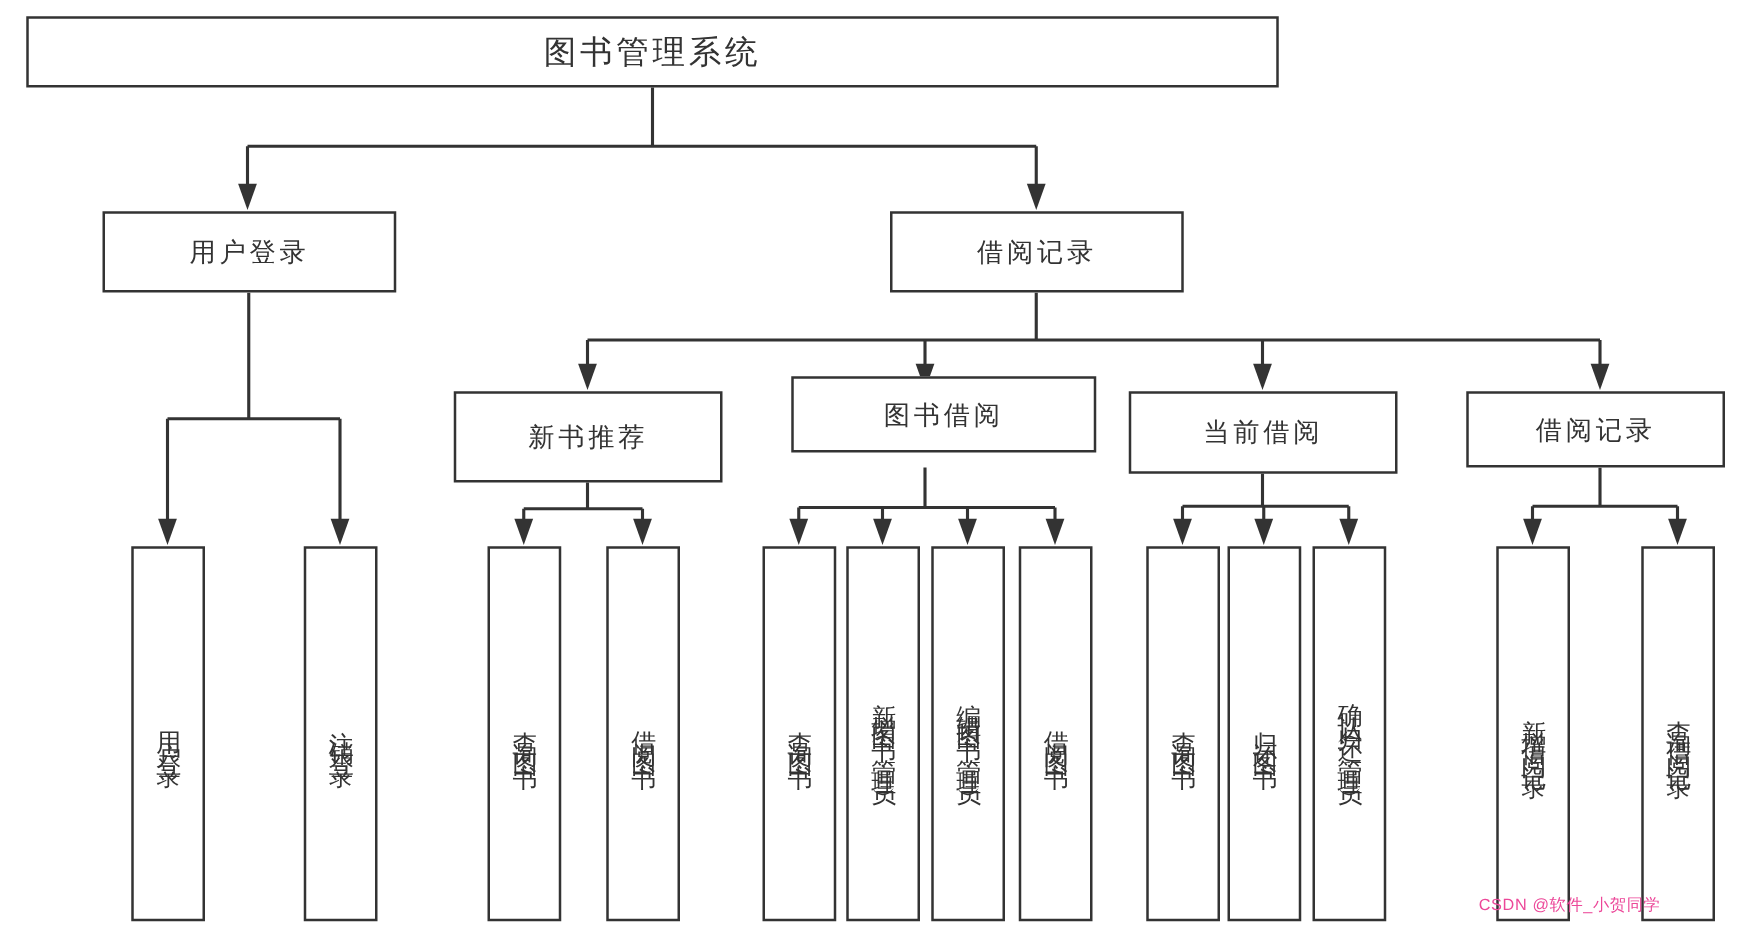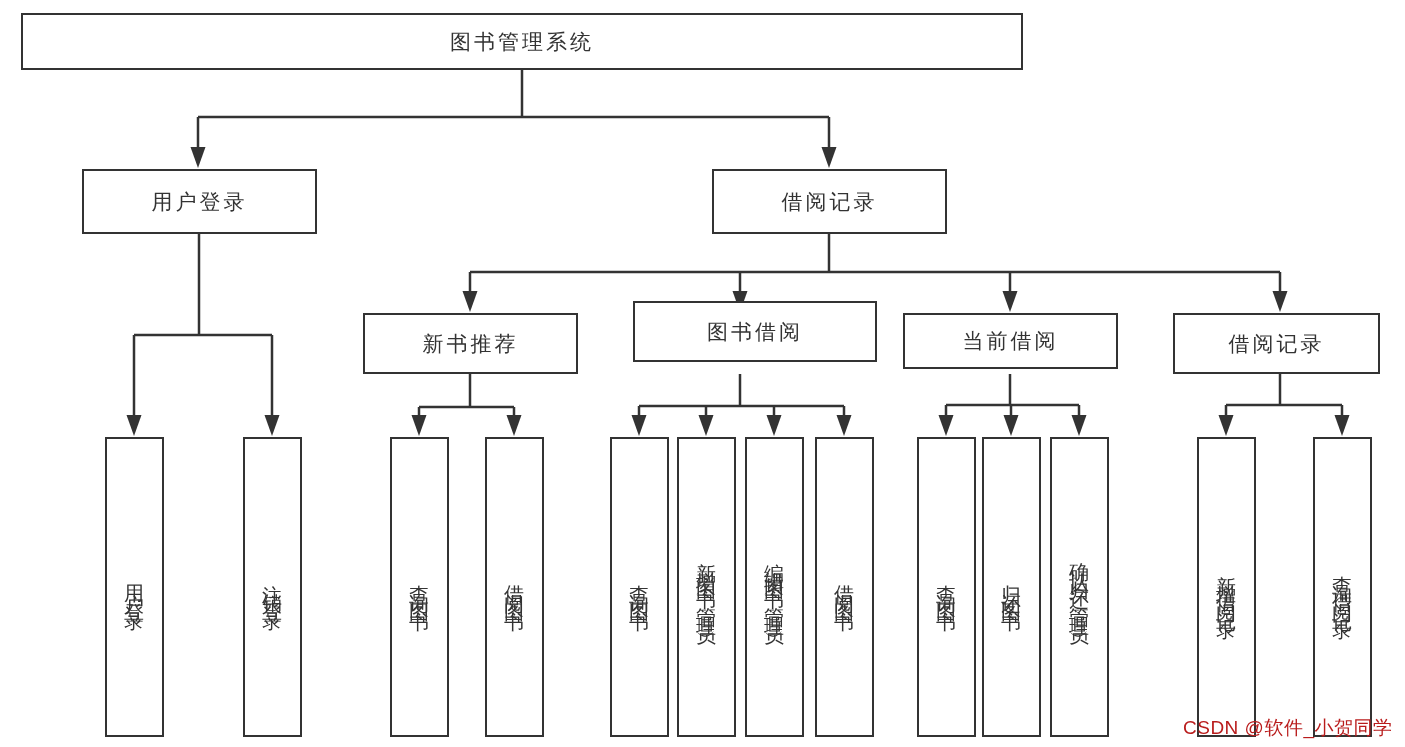--- a/index.html
+++ b/index.html
@@ -9,28 +9,28 @@
     background:#ffffff; overflow:hidden; color:#333333;
   }
   svg.wires { position:absolute; left:0; top:0; width:1405px; height:747px; z-index:1; }
   .node {
     position:absolute; box-sizing:border-box;
     border:2.5px solid #333333; background:#ffffff;
     display:flex; align-items:center; justify-content:center;
     color:#333333; z-index:2;
   }
   .node.h span { font-size:21px; letter-spacing:3px; white-space:nowrap; }
-  .node.root span { font-size:21px; letter-spacing:3px; }
+  .node.root span { font-size:26px; letter-spacing:3px; }
   .node.leaf span {
     writing-mode:vertical-rl; text-orientation:mixed;
     font-size:20px; letter-spacing:9px; line-height:1;
   }
   .watermark {
     position:absolute; left:1183px; top:715px; z-index:5;
-    font-size:19px; letter-spacing:0.5px; color:#b91c1c; white-space:nowrap;
+    font-size:13px; letter-spacing:0.5px; color:#ec4899; white-space:nowrap;
   }
 </style>
 </head>
 <body>
 
 <div class="stage">
 
   <svg class="wires" viewBox="0 0 1405 747" xmlns="http://www.w3.org/2000/svg">
     <g stroke="#333333" stroke-width="2.5" fill="none">
 
@@ -104,27 +104,27 @@
     <span>图书管理系统</span>
   </div>
 
   <div class="node h" style="left:82px; top:169px; width:235px; height:65px">
     <span>用户登录</span>
   </div>
   <div class="node h" style="left:712px; top:169px; width:235px; height:65px">
     <span>借阅记录</span>
   </div>
 
-  <div class="node h" style="left:363px; top:313px; width:215px; height:61px">
+  <div class="node h" style="left:363px; top:313px; width:215px; height:73px">
     <span>新书推荐</span>
   </div>
   <div class="node h" style="left:633px; top:301px; width:244px; height:61px">
     <span>图书借阅</span>
   </div>
-  <div class="node h" style="left:903px; top:313px; width:215px; height:56px">
+  <div class="node h" style="left:903px; top:313px; width:215px; height:66px">
     <span>当前借阅</span>
   </div>
   <div class="node h" style="left:1173px; top:313px; width:207px; height:61px">
     <span>借阅记录</span>
   </div>
 
   <div class="node leaf" style="left:105px; top:437px; width:59px; height:300px">
     <span>用户登录</span>
   </div>
   <div class="node leaf" style="left:243px; top:437px; width:59px; height:300px">

